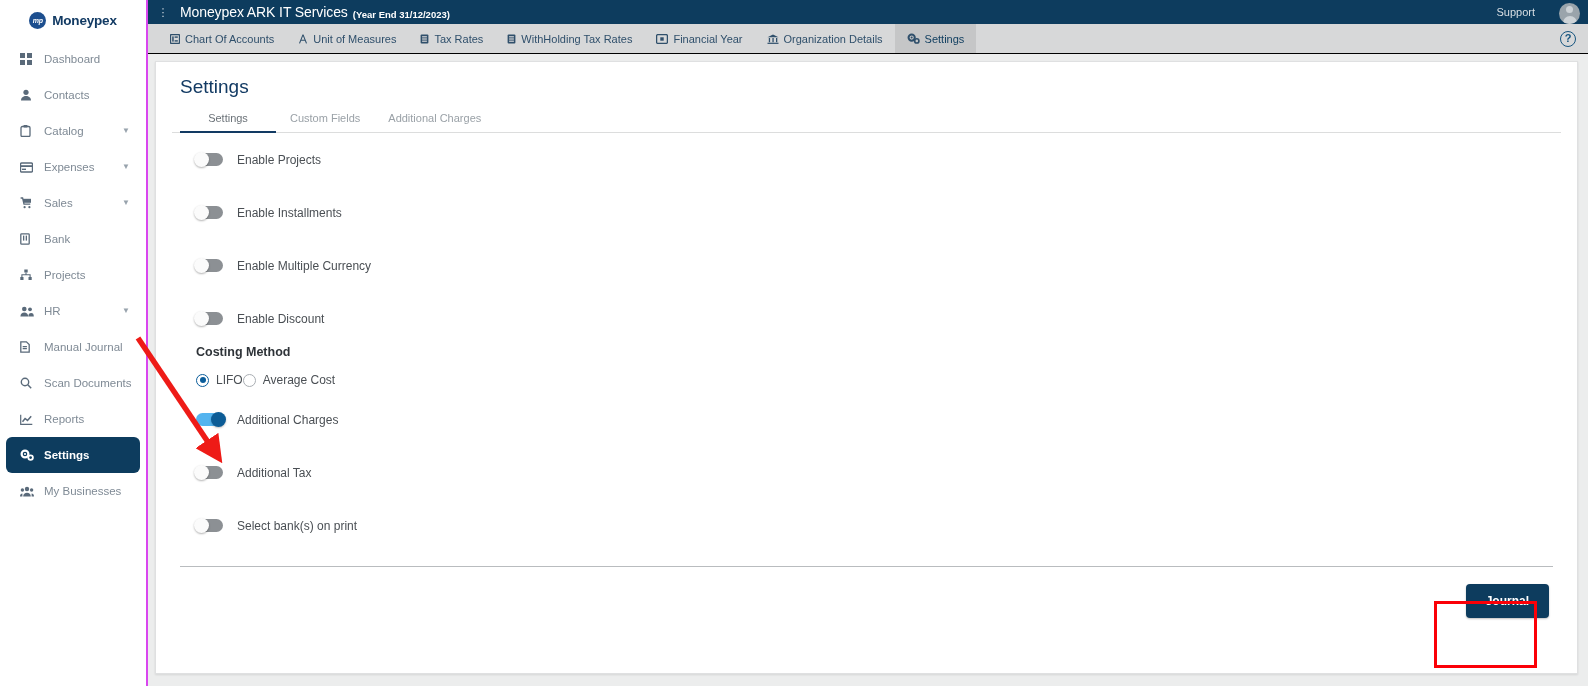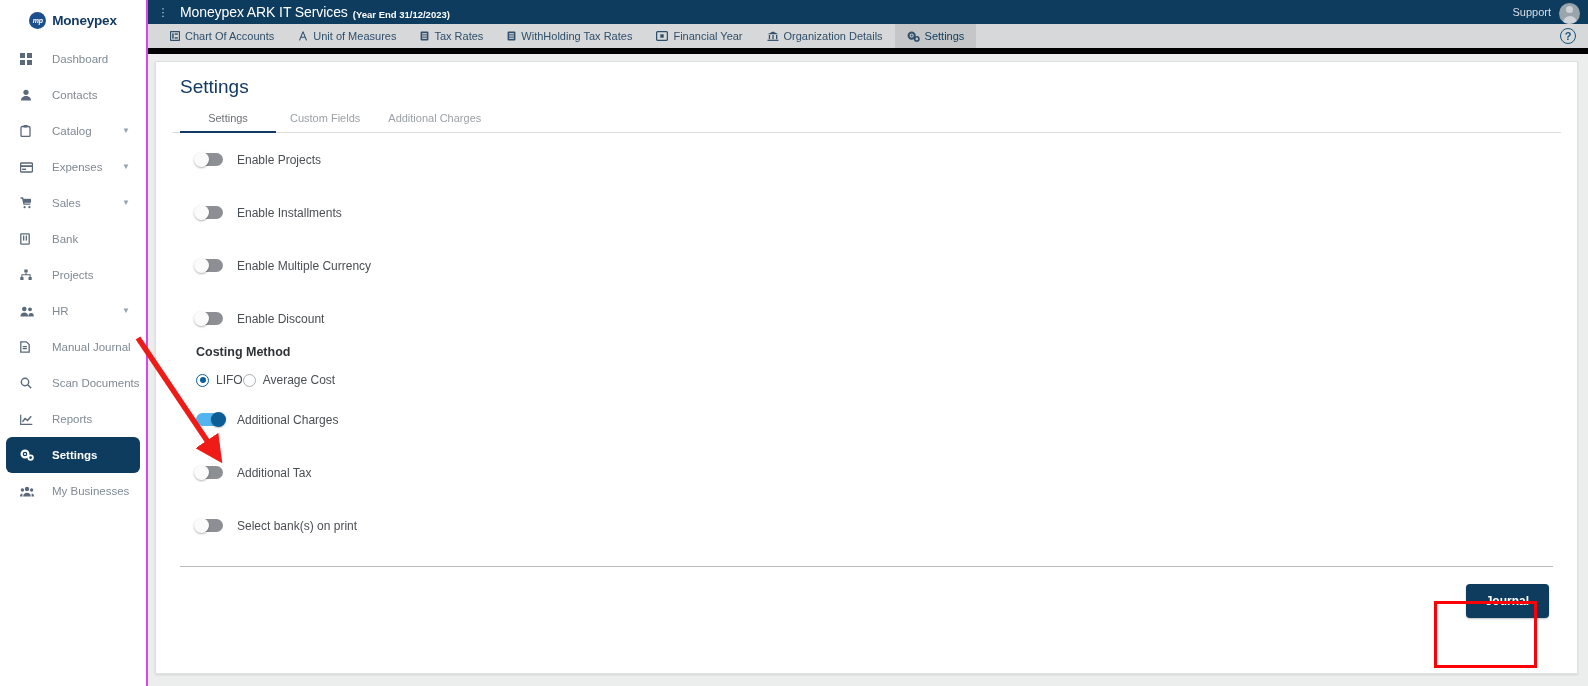--- a/index.html
+++ b/index.html
@@ -65,21 +65,21 @@
     margin: 0 6px;
   }
   .nav-item .ico {
     width: 16px;
     display: inline-flex;
     align-items: center;
     justify-content: flex-start;
     flex: 0 0 16px;
     color: #5a6a7a;
   }
-  .nav-item .lbl { margin-left: 16px; white-space: nowrap; text-align: center; }
+  .nav-item .lbl { margin-left: 8px; white-space: nowrap; text-align: center; }
   .nav-item .caret {
     margin-left: auto;
     color: #98a3ad;
     font-size: 8px;
     line-height: 1;
   }
   .nav-item.active {
     background: #0d3c5e;
     color: #ffffff;
   }
@@ -125,21 +125,21 @@
     font-size: 9.5px;
     font-weight: bold;
     margin-left: 5px;
     position: relative;
     top: 2px;
   }
   .topbar-right {
     margin-left: auto;
     display: flex;
     align-items: center;
-    gap: 8px;
+    gap: 24px;
   }
   .support-link {
     font-size: 11px;
     color: #d9dfe4;
     cursor: pointer;
   }
   .avatar {
     width: 21px; height: 21px;
     border-radius: 50%;
     background: #9aa4ab;
@@ -159,21 +159,21 @@
   }
 
   
   .tabstrip {
     height: 30px;
     background: #d7d8d9;
     display: flex;
     align-items: stretch;
     flex: 0 0 30px;
     padding-left: 10px;
-    border-bottom: 6px solid #000000;
+    border-bottom: 1px solid #000000;
     position: relative;
   }
   .ntab {
     display: flex;
     align-items: center;
     gap: 5px;
     padding: 0 12px;
     font-size: 11px;
     color: #2f4f6b;
     cursor: pointer;

